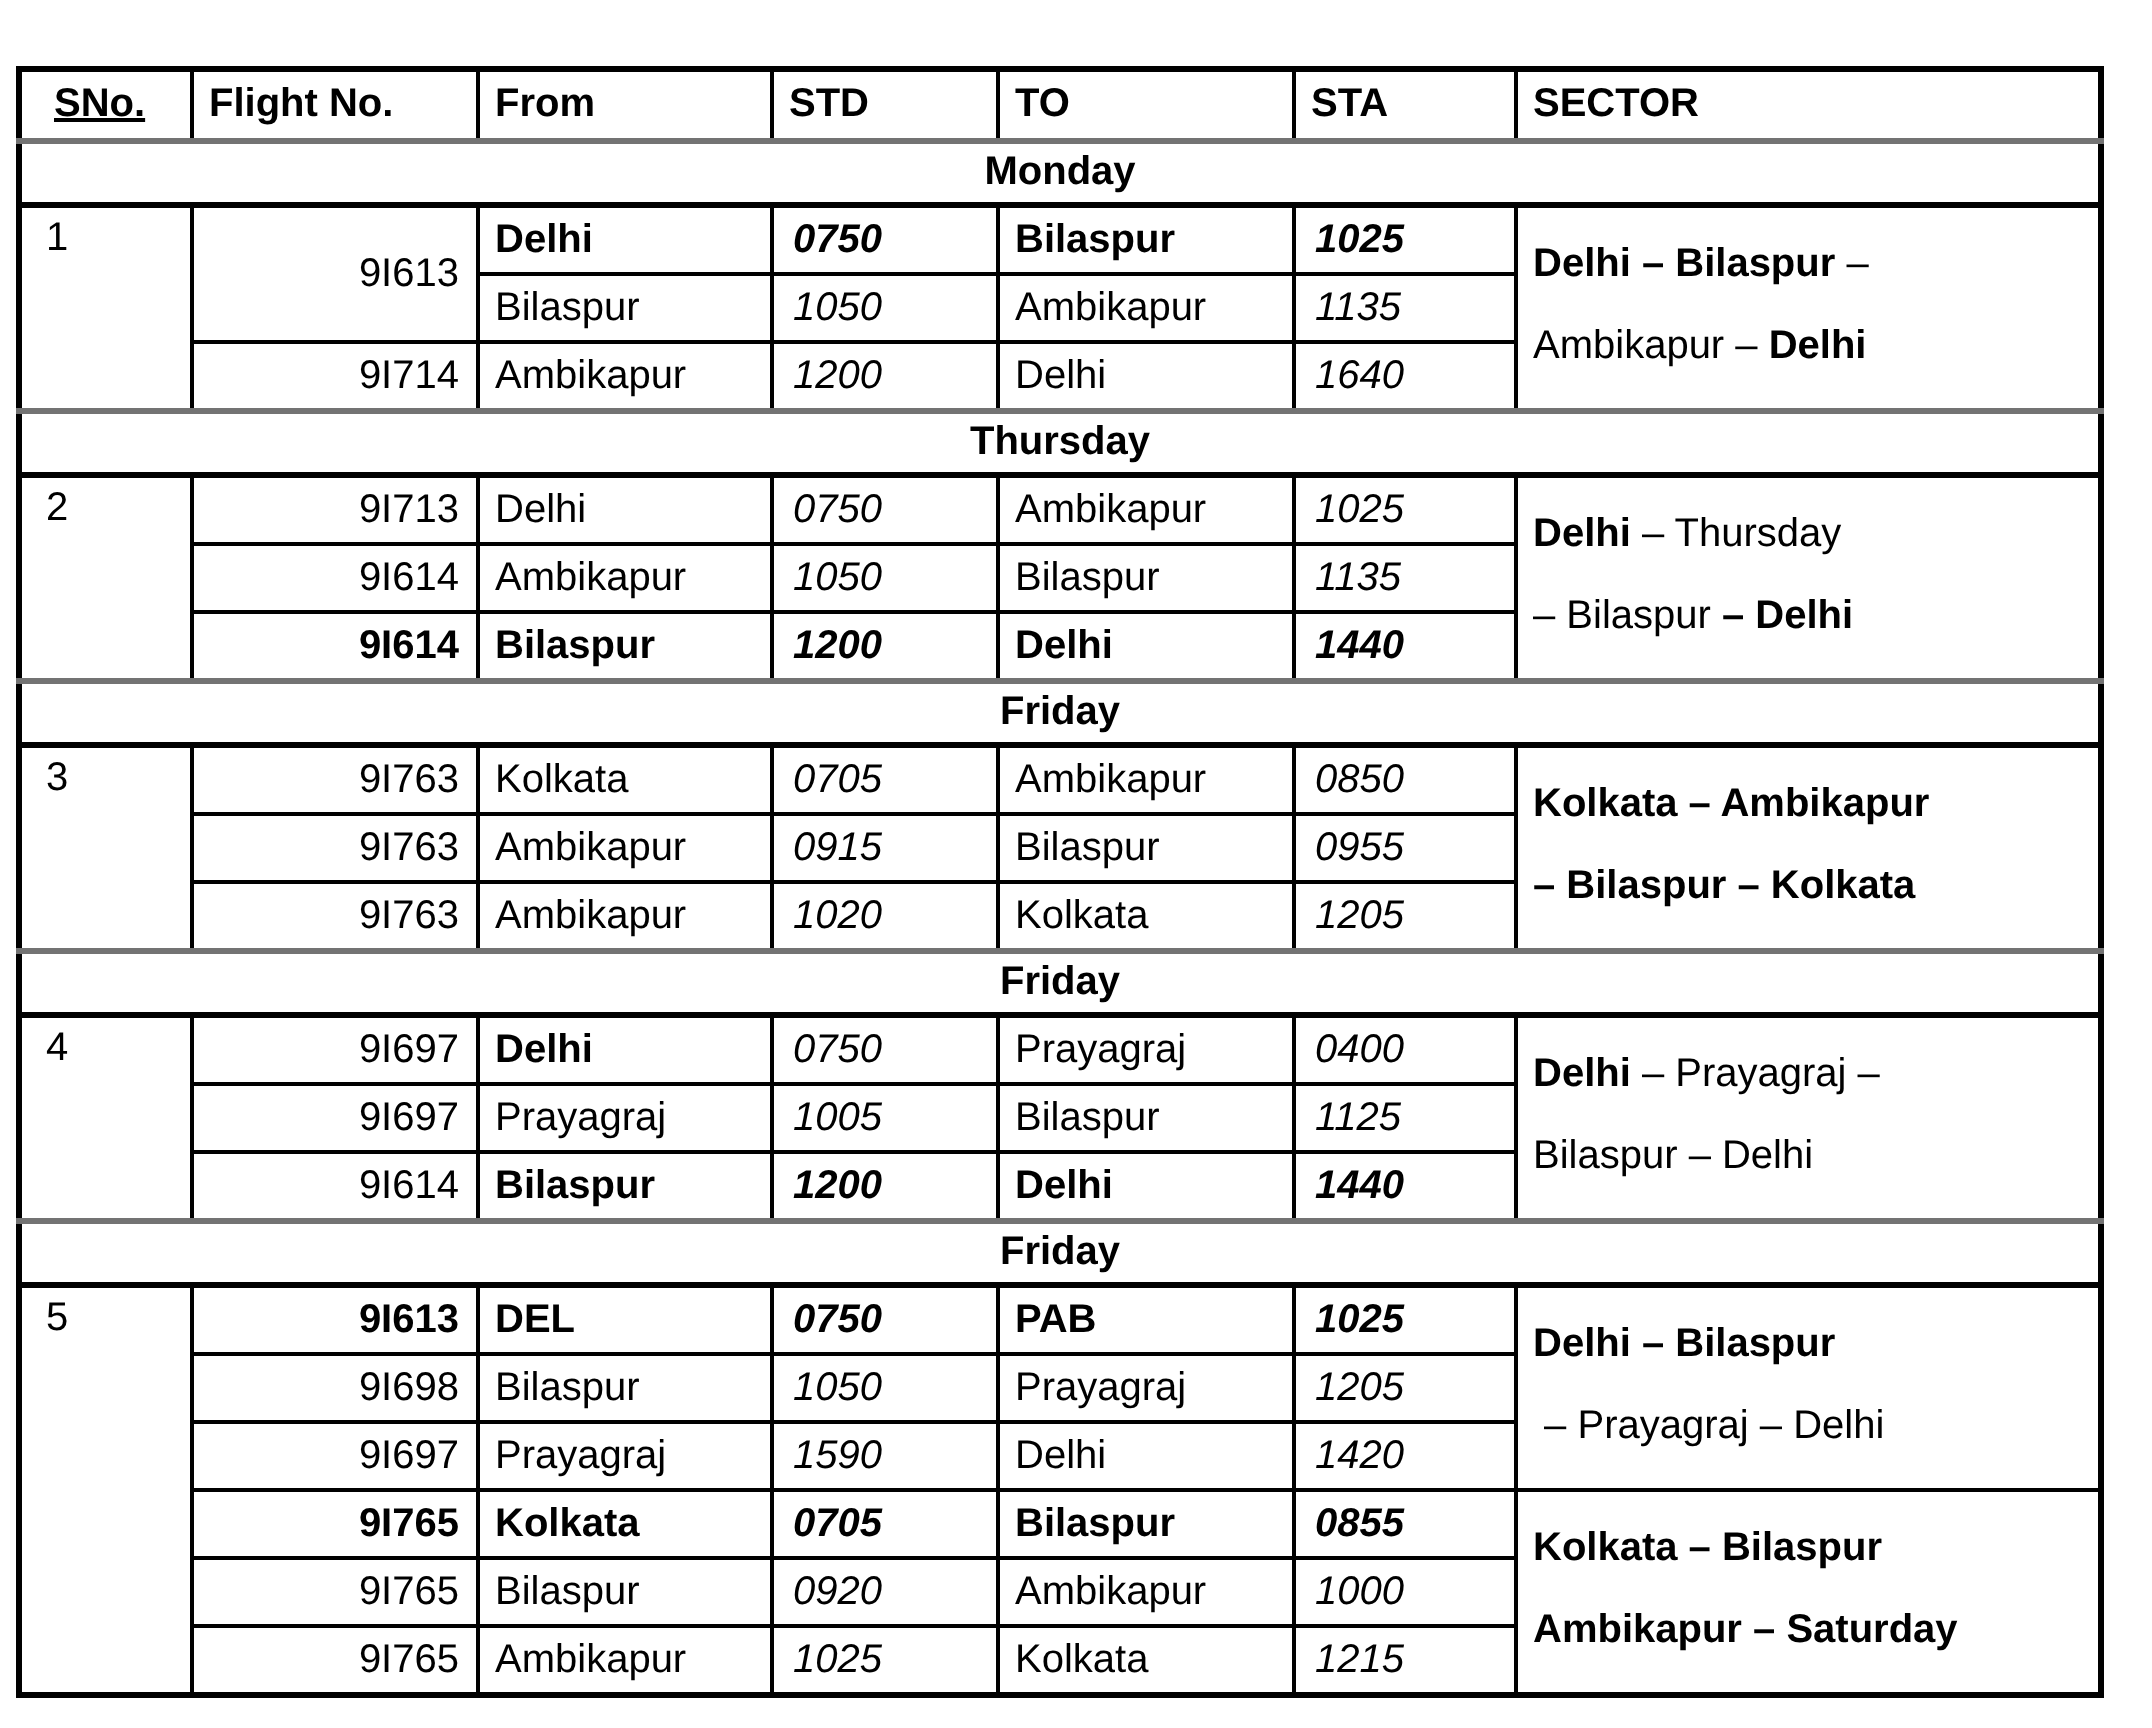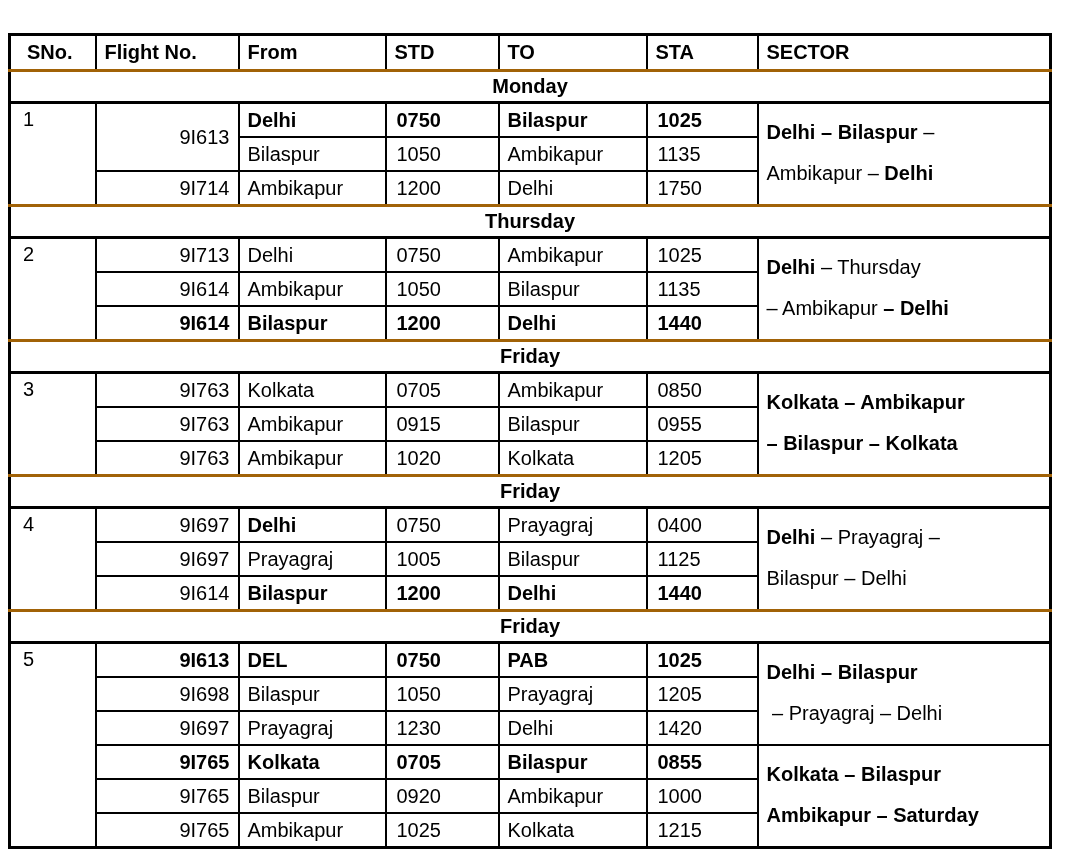--- a/index.html
+++ b/index.html
@@ -22,35 +22,35 @@
     height:30px;
     overflow:hidden;
     white-space:nowrap;
     background:#fff;
   }
   .sched th{
     text-align:left;
     font-weight:bold;
     height:31px;
   }
-  th.h-sno{padding-left:16px;}
+  th.h-sno{padding-left:16px;text-decoration:underline;}
   td.day-band{
     text-align:center;
     font-weight:bold;
     height:27px;
-    border-top:3px solid #a16207;
+    border-top:3px solid #737373;
     border-bottom:3px solid #000;
   }
   td.sno-cell{
     vertical-align:top;
     padding-top:4px;
     padding-left:12px;
   }
   td.flight-cell{text-align:right;}
-  td.std-cell,td.sta-cell{padding-left:10px;}
+  td.std-cell,td.sta-cell{padding-left:10px;font-style:italic;}
   td.sector-cell{
     vertical-align:top;
     padding:3px 4px 2px 8px;
   }
   td.sector-cell .sector-line{
     line-height:31px;
     white-space:pre;
     margin-top:10px;
   }
   .b{font-weight:bold;}
@@ -100,35 +100,35 @@
           <td class="from-cell">Bilaspur</td>
           <td class="std-cell">1050</td>
           <td class="to-cell">Ambikapur</td>
           <td class="sta-cell">1135</td>
         </tr>
         <tr>
           <td class="flight-cell">9I714</td>
           <td class="from-cell">Ambikapur</td>
           <td class="std-cell">1200</td>
           <td class="to-cell">Delhi</td>
-          <td class="sta-cell">1750</td>
+          <td class="sta-cell">1640</td>
         </tr>
         <tr>
           <td class="day-band" colspan="7">Thursday</td>
         </tr>
         <tr>
           <td class="sno-cell" rowspan="3">2</td>
           <td class="flight-cell">9I713</td>
           <td class="from-cell">Delhi</td>
           <td class="std-cell">0750</td>
           <td class="to-cell">Ambikapur</td>
           <td class="sta-cell">1025</td>
           <td class="sector-cell" rowspan="3">
             <div class="sector-line"><span class="b">Delhi</span><span> – Thursday</span></div>
-            <div class="sector-line"><span>– Ambikapur </span><span class="b">– Delhi</span></div>
+            <div class="sector-line"><span>– Bilaspur </span><span class="b">– Delhi</span></div>
           </td>
         </tr>
         <tr>
           <td class="flight-cell">9I614</td>
           <td class="from-cell">Ambikapur</td>
           <td class="std-cell">1050</td>
           <td class="to-cell">Bilaspur</td>
           <td class="sta-cell">1135</td>
         </tr>
         <tr>
@@ -214,21 +214,21 @@
         <tr>
           <td class="flight-cell">9I698</td>
           <td class="from-cell">Bilaspur</td>
           <td class="std-cell">1050</td>
           <td class="to-cell">Prayagraj</td>
           <td class="sta-cell">1205</td>
         </tr>
         <tr>
           <td class="flight-cell">9I697</td>
           <td class="from-cell">Prayagraj</td>
-          <td class="std-cell">1230</td>
+          <td class="std-cell">1590</td>
           <td class="to-cell">Delhi</td>
           <td class="sta-cell">1420</td>
         </tr>
         <tr>
           <td class="flight-cell b">9I765</td>
           <td class="from-cell b">Kolkata</td>
           <td class="std-cell b">0705</td>
           <td class="to-cell b">Bilaspur</td>
           <td class="sta-cell b">0855</td>
           <td class="sector-cell" rowspan="3">

